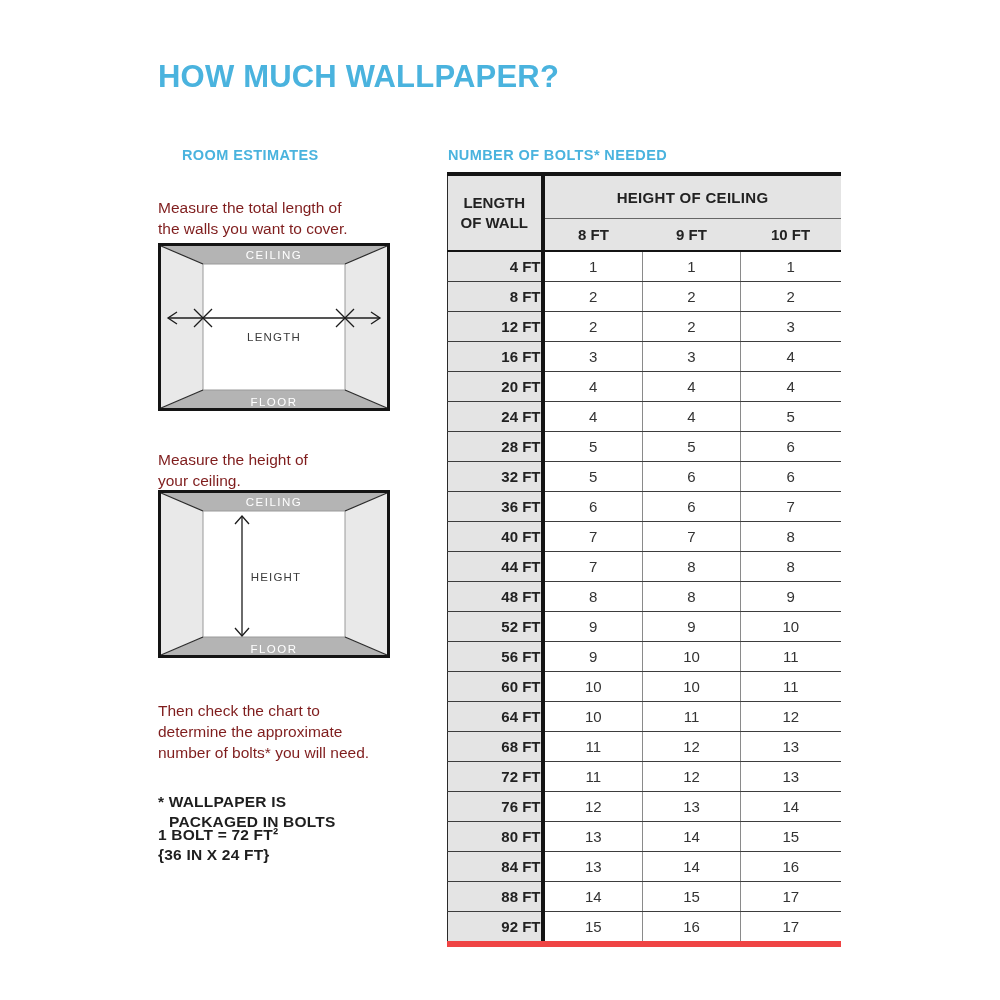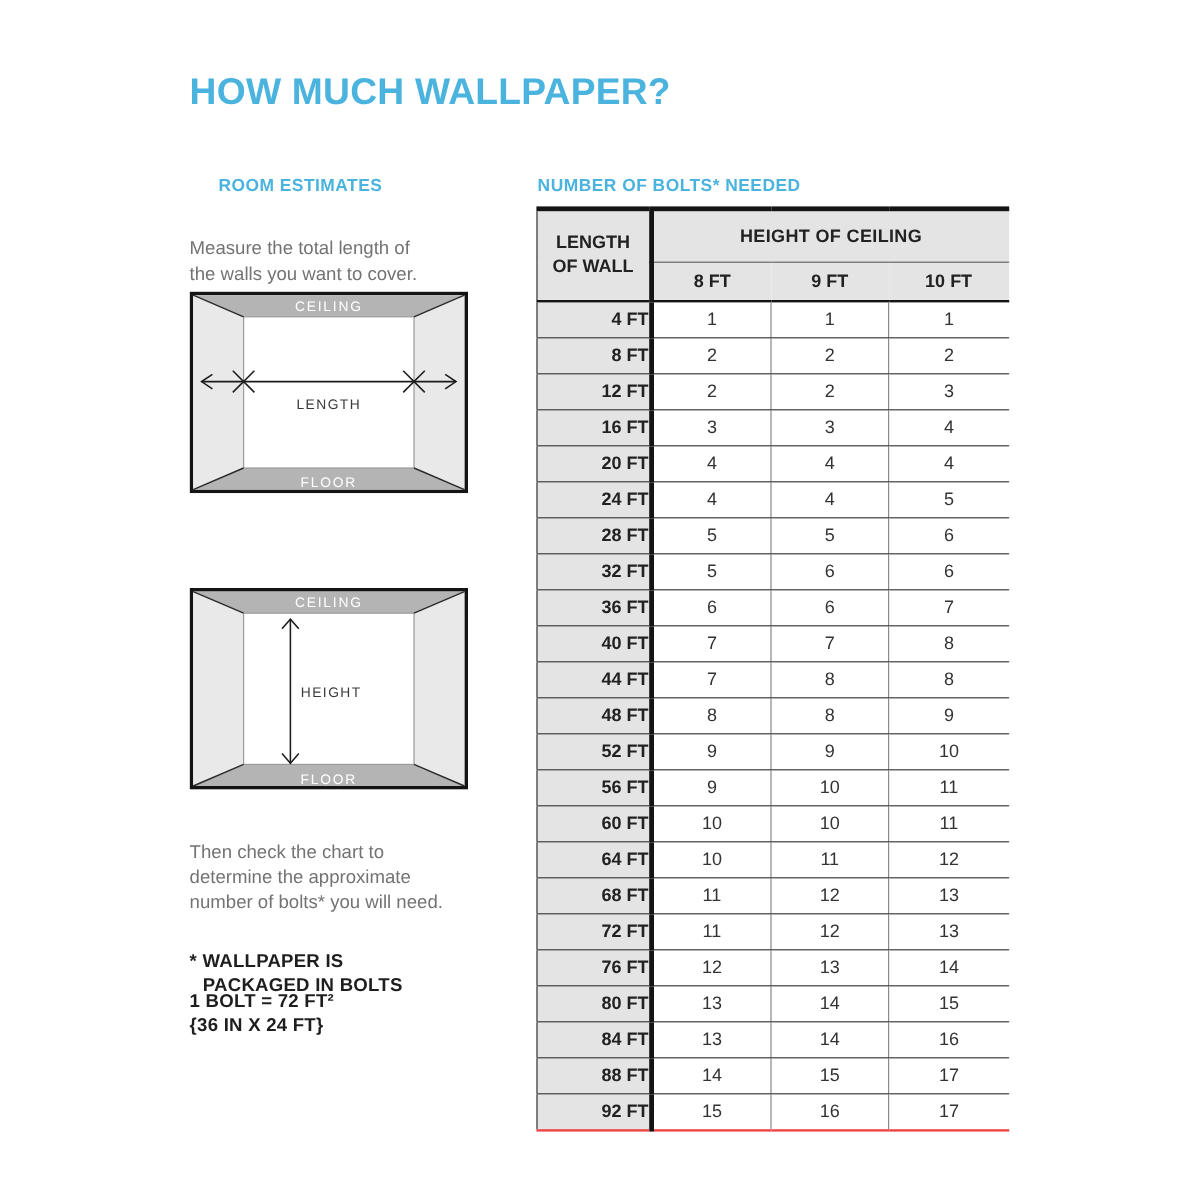--- a/index.html
+++ b/index.html
@@ -32,21 +32,21 @@
     letter-spacing: 0.4px;
     color: #4ab3de;
   }
   .heading-left { left: 158px; margin-left: 24px; }
   .heading-table { left: 448px; width: 392px; text-align: left; }
   .body-text {
     position: absolute;
     left: 158px;
     font-size: 15.5px;
     line-height: 1.38;
-    color: #737373;
+    color: #7f1d1d;
     white-space: pre-line;
   }
   .p1 { top: 181px; }
   .p2 { top: 433px; }
   .p3 { top: 684px; }
   .note {
     position: absolute;
     left: 158px;
     font-size: 15.5px;
     font-weight: bold;
@@ -117,21 +117,21 @@
   }
   tbody td {
     border-bottom: 1.5px solid #3d3d3d;
     border-right: 1px solid #8a8a8a;
     height: 29px;
     color: #333333;
     background: #ffffff;
   }
   tbody td:last-child { border-right: none; }
   tbody tr:last-child td, tbody tr:last-child th.rowlabel {
-    border-bottom: 2px solid #ef4444;
+    border-bottom: 6px solid #ef4444;
   }
 
   
   .svg-room text {
     font-family: "Liberation Sans", "DejaVu Sans", sans-serif;
   }
 </style>
 </head>
 <body>
 
@@ -166,20 +166,22 @@
         <line x1="36" y1="84" x2="54" y2="66"></line>
         <line x1="178" y1="66" x2="196" y2="84"></line>
         <line x1="178" y1="84" x2="196" y2="66"></line>
       </g>
       <text x="116" y="16" text-anchor="middle" font-size="11.5" letter-spacing="1.5" fill="#ffffff">CEILING</text>
       <text x="116" y="163" text-anchor="middle" font-size="11.5" letter-spacing="1.5" fill="#ffffff">FLOOR</text>
       <text x="116" y="98" text-anchor="middle" font-size="11.5" letter-spacing="1.2" fill="#3a3a3a">LENGTH</text>
     </svg>
   </div>
 
+  <p class="body-text p2">Measure the height of
+your ceiling.</p>
 
   <div class="diagram diagram-height">
     <svg class="svg-room" width="232" height="168" viewBox="0 0 232 168">
       <rect x="1.5" y="1.5" width="229" height="165" fill="#ffffff" stroke="#141414" stroke-width="3"></rect>
       <polygon points="3,3 229,3 187,21 45,21" fill="#b4b4b4"></polygon>
       <polygon points="3,165 229,165 187,147 45,147" fill="#b4b4b4"></polygon>
       <polygon points="3,3 45,21 45,147 3,165" fill="#e9e9e9"></polygon>
       <polygon points="229,3 187,21 187,147 229,165" fill="#e9e9e9"></polygon>
       <rect x="45" y="21" width="142" height="126" fill="#ffffff" stroke="#9a9a9a" stroke-width="1"></rect>
       <line x1="3" y1="3" x2="45" y2="21" stroke="#2a2a2a" stroke-width="1.2"></line>

